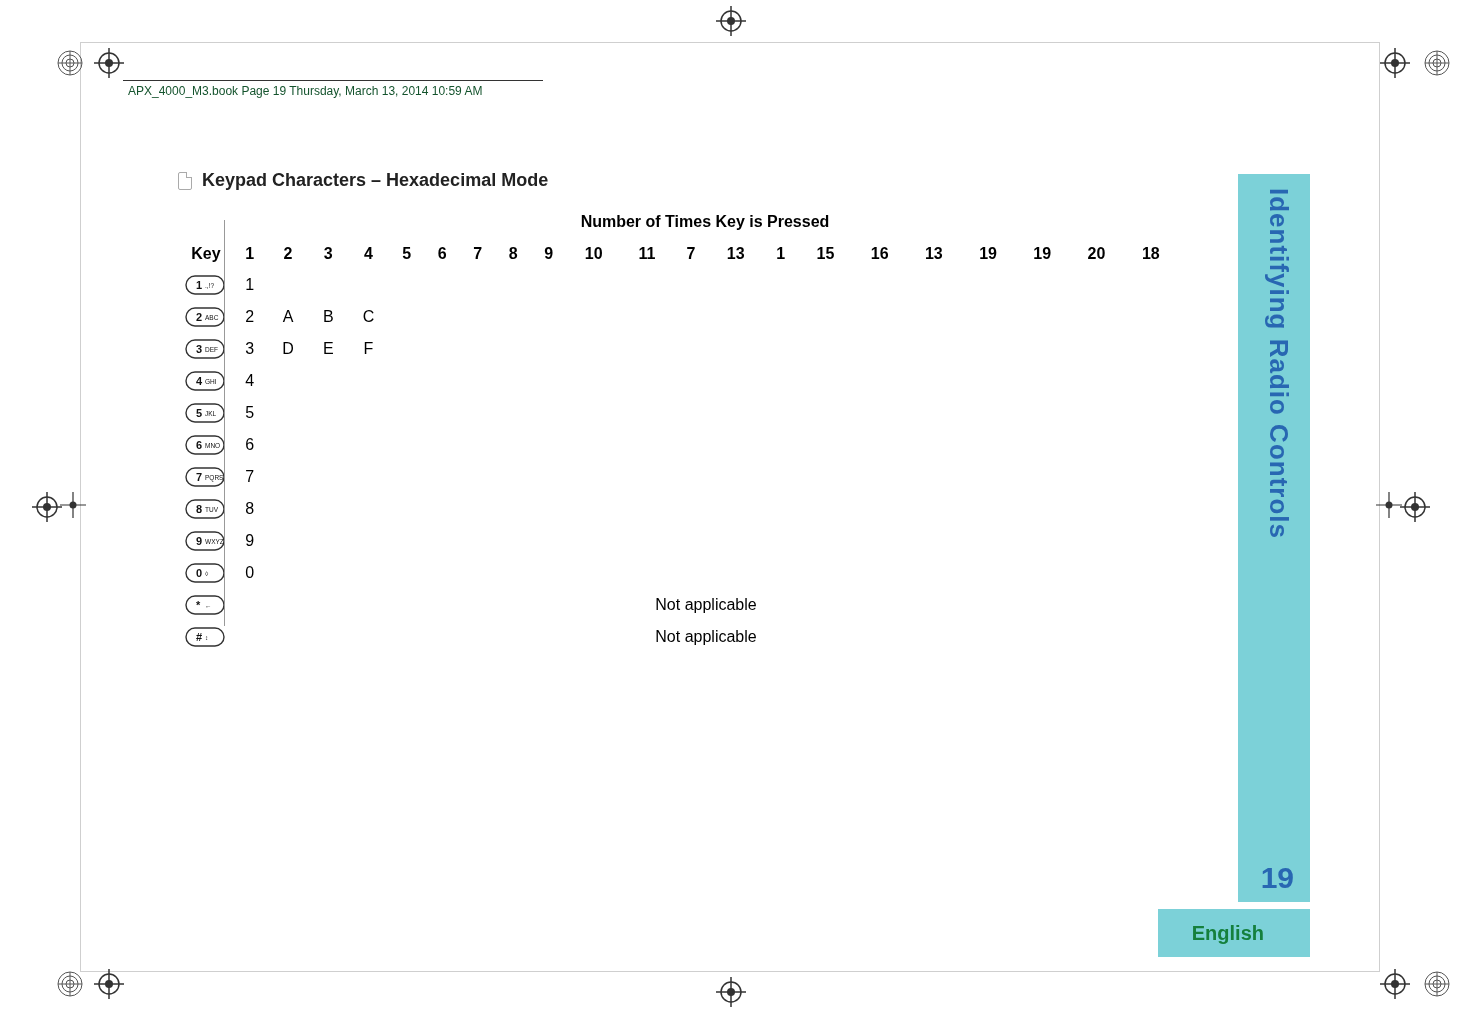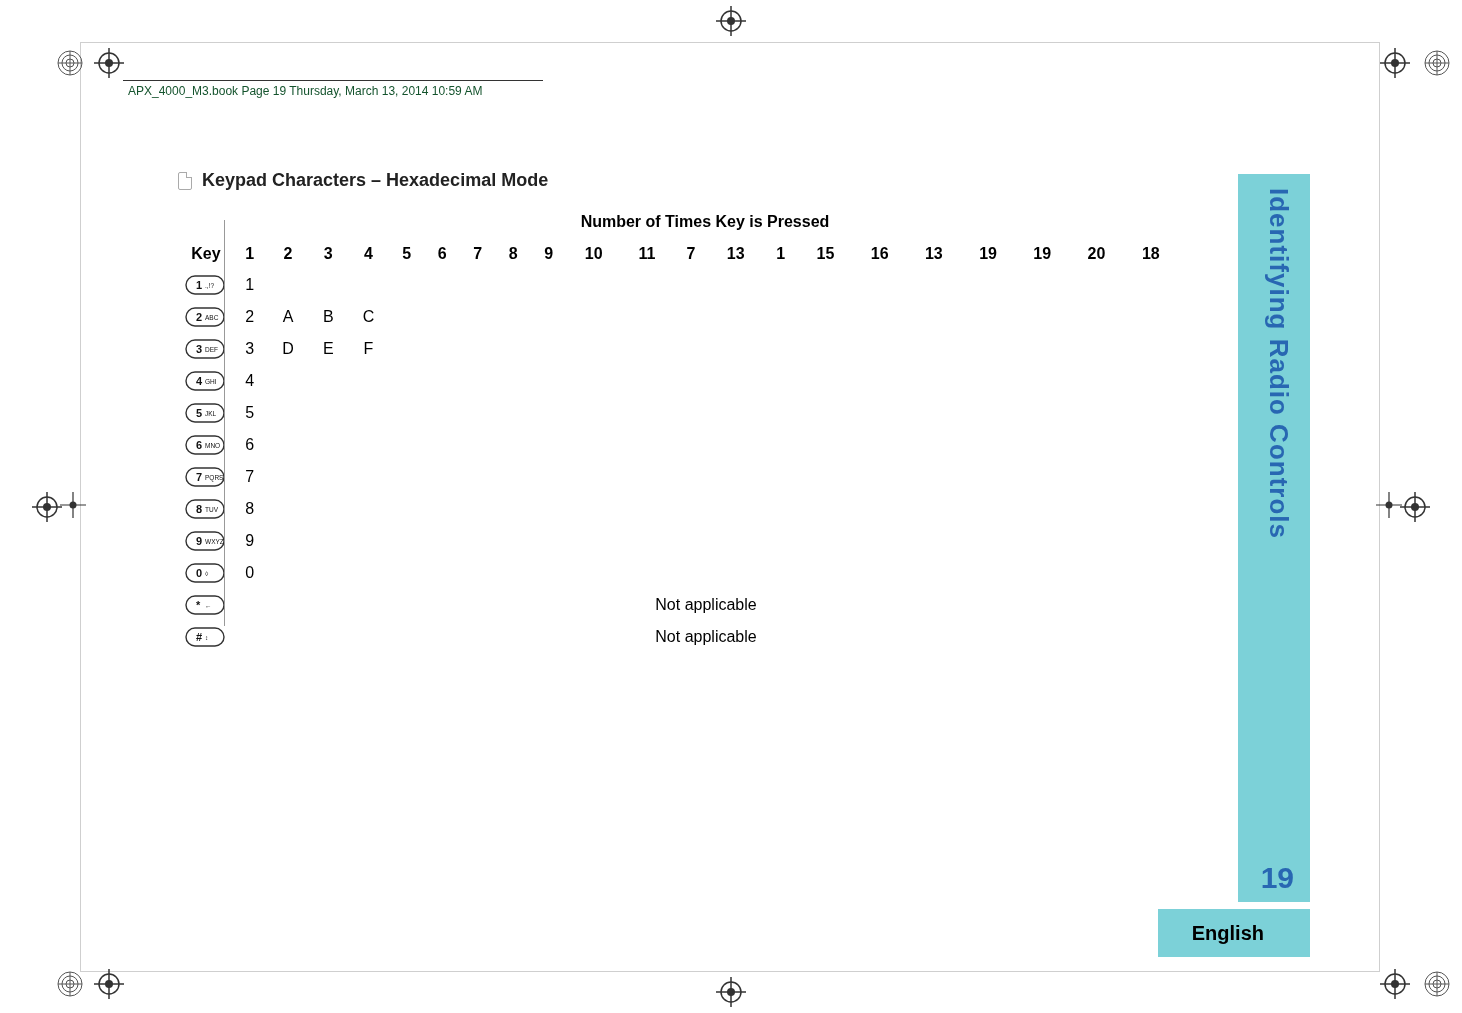--- a/index.html
+++ b/index.html
@@ -28,21 +28,21 @@
   .tbl .ntimes-row th { padding-top:2px; padding-bottom:8px; }
   .tbl .left { text-align:center; padding-left:6px; }
   .tbl .big-span { text-align:center; font-weight:bold; font-size:16px; }
   .col-div { position:absolute; left:224px; top:220px; width:0; height:406px; border-left:1px solid #999; }
 
   
   .side-tab { position:absolute; right:152px; top:174px; width:76px; height:728px; }
   .side-tab .strip { position:absolute; right:0; top:0; width:72px; height:728px; background:#7cd1d8; }
   .side-tab .vlabel { position:absolute; right:16px; top:14px; font-size:26px; font-weight:bold; color:#2867b2; writing-mode: vertical-rl; letter-spacing:1px; }
   .pagenum { position:absolute; right:168px; bottom:118px; font-size:30px; font-weight:bold; color:#2867b2; }
-  .lang    { position:absolute; right:36px;  bottom:68px;  font-size:20px; font-weight:bold; color:#000000; }
+  .lang    { position:absolute; right:36px;  bottom:68px;  font-size:20px; font-weight:bold; color:#15803d; }
 
   
   .inner-border { position:absolute; left:80px; top:42px; width:1300px; height:930px; border:1px solid #cfcfcf; pointer-events:none; }
 
 </style>
 </head>
 <body>
 
 <div class="page">
 

